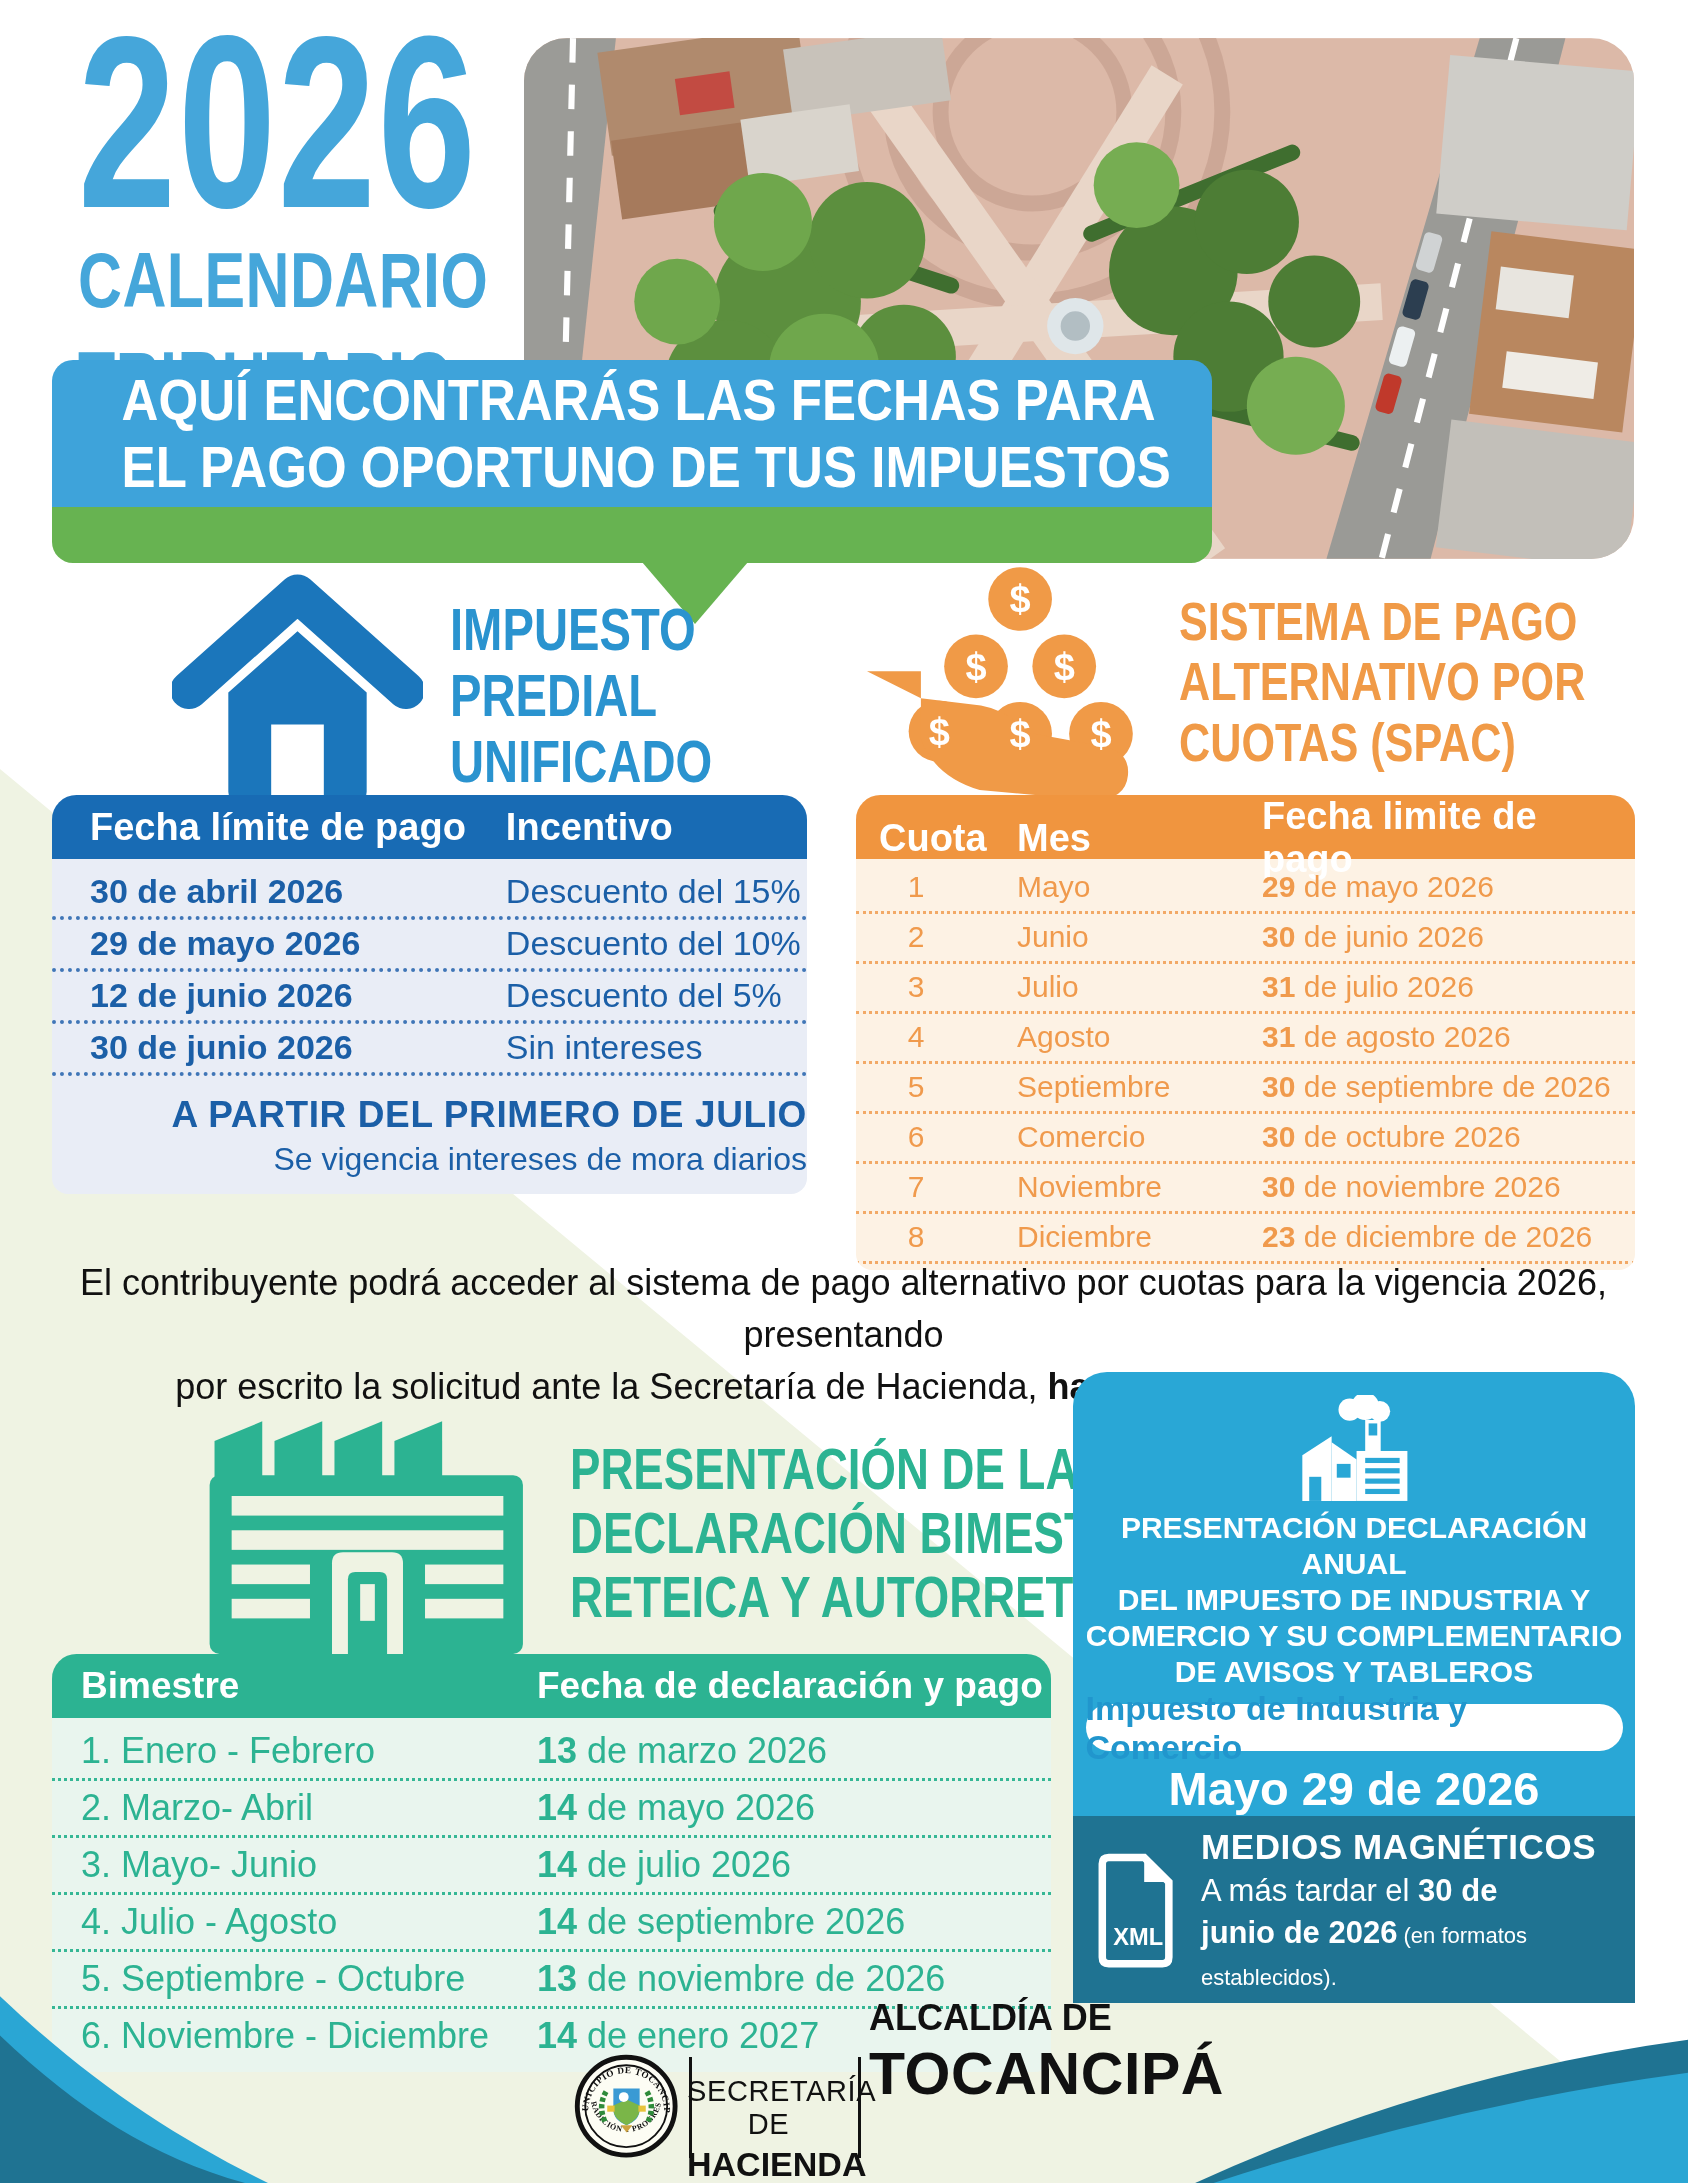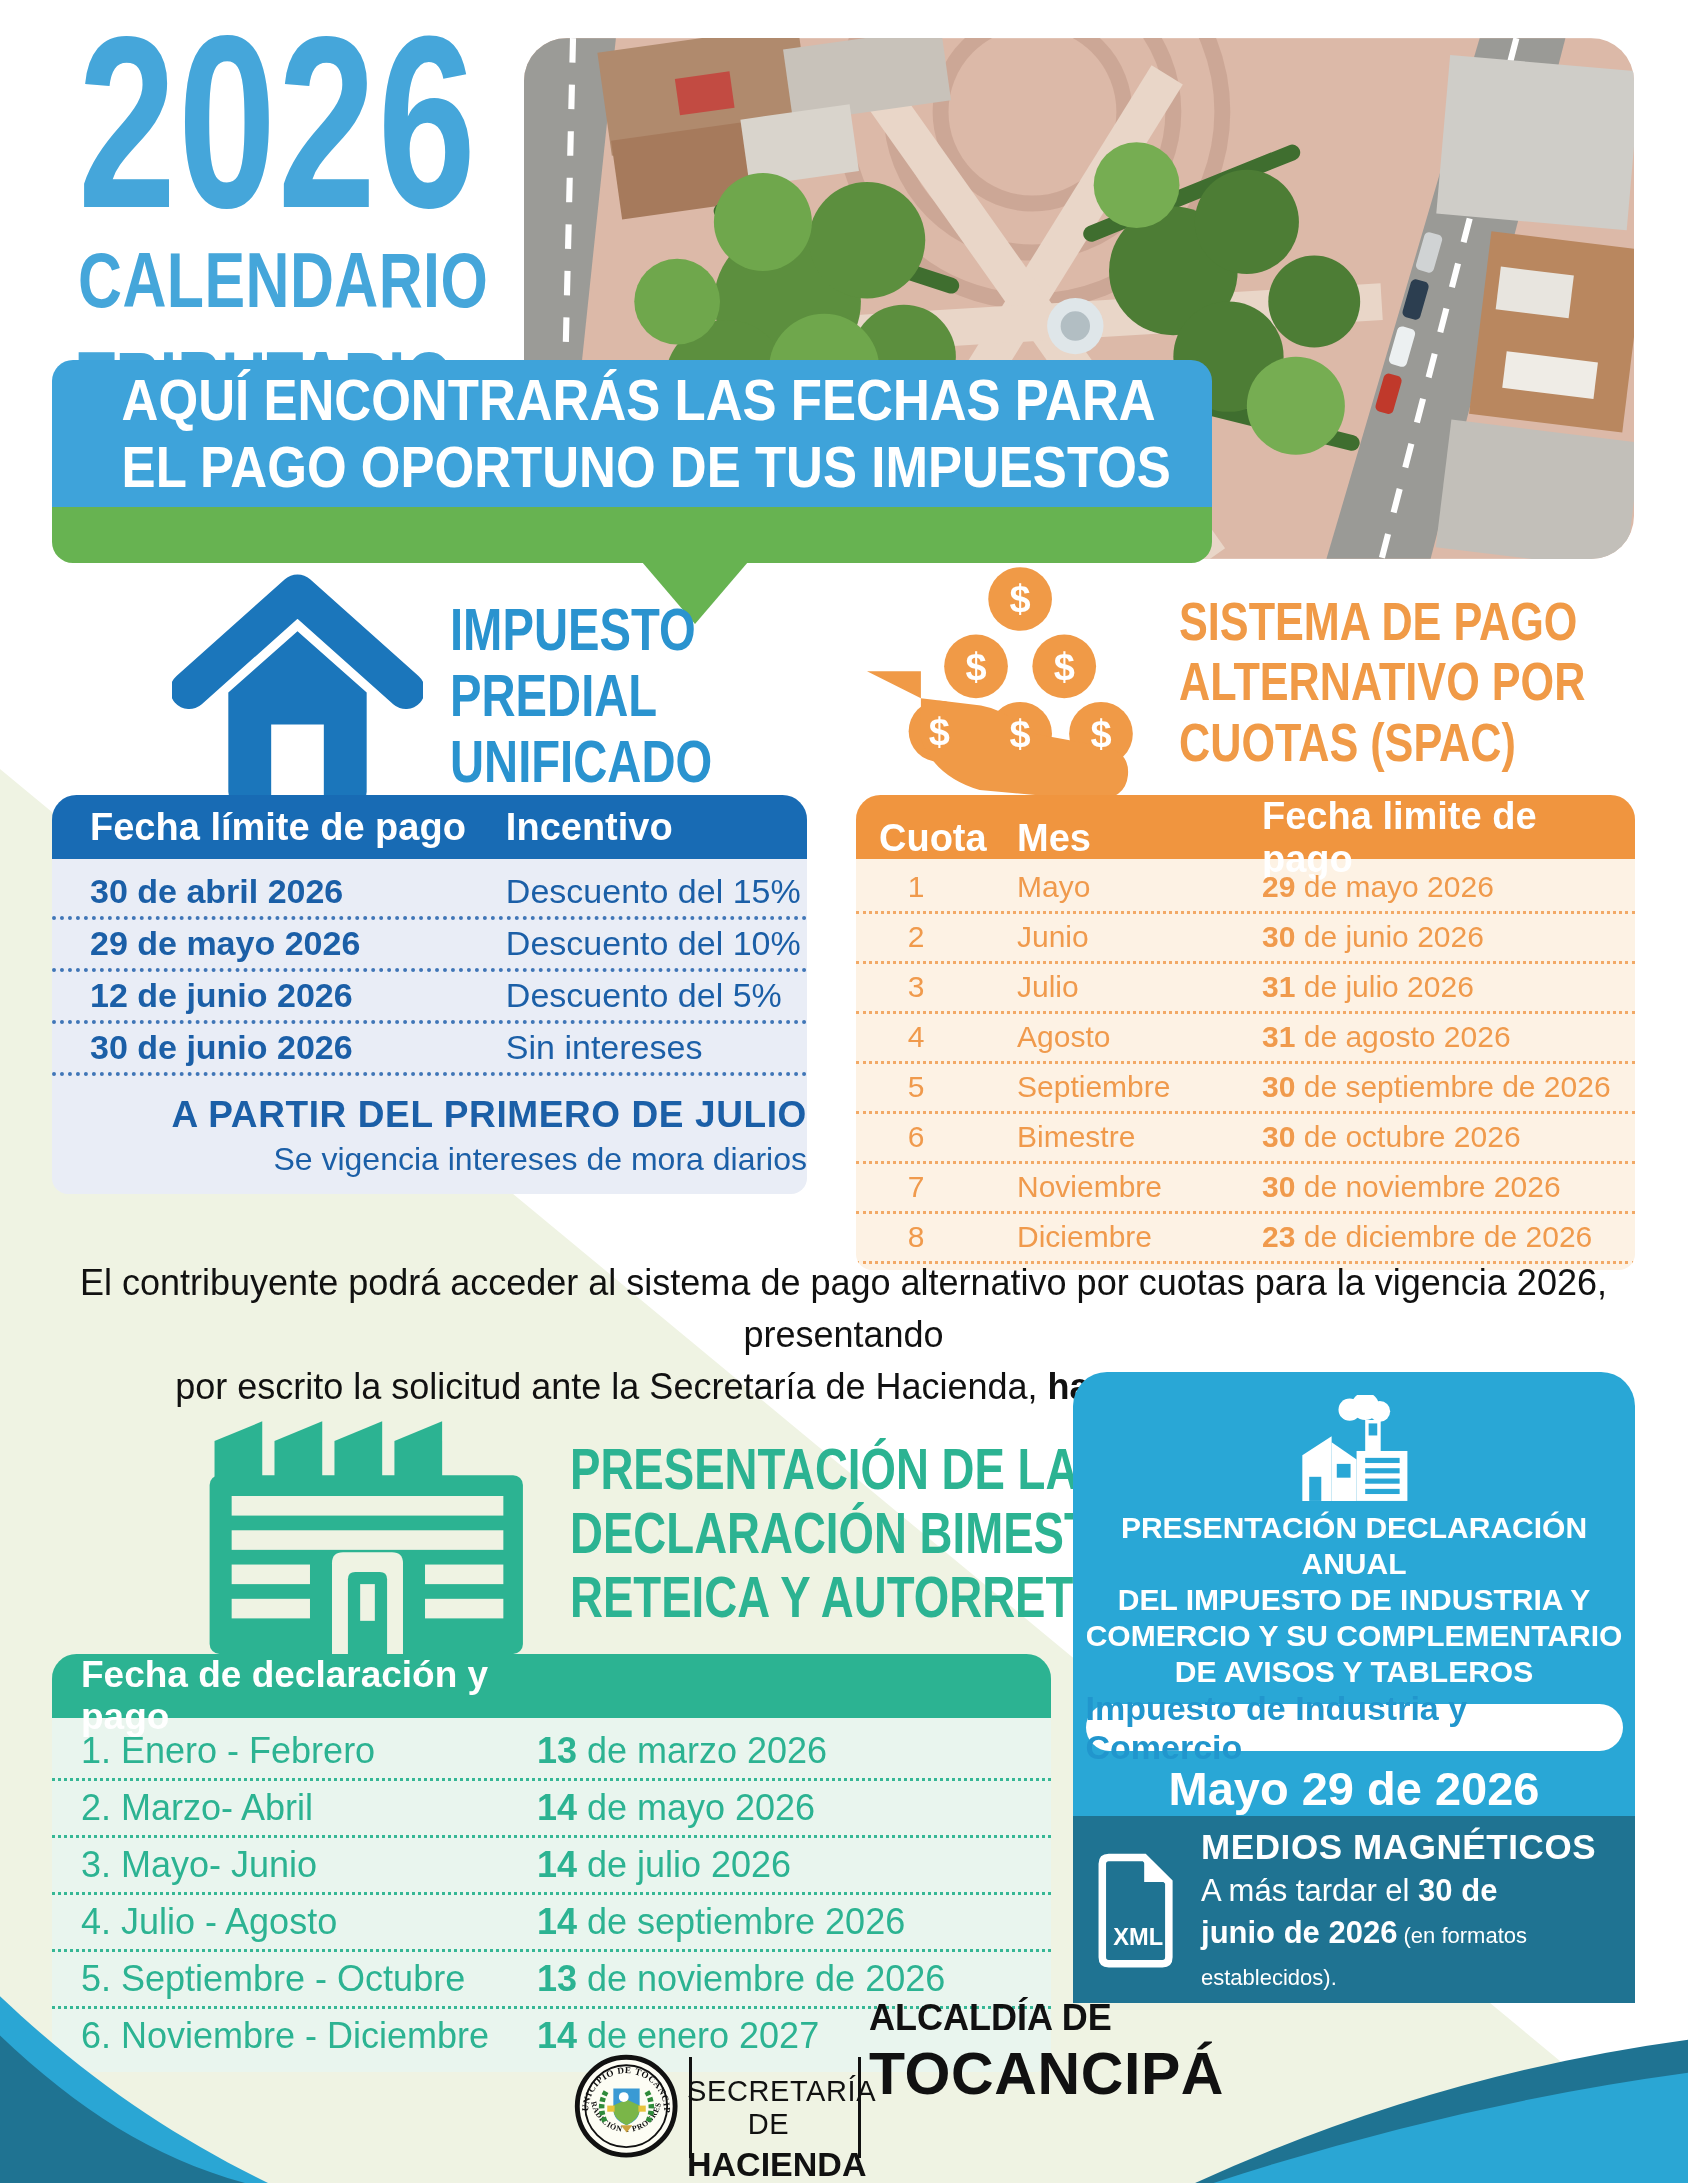--- a/index.html
+++ b/index.html
@@ -288,21 +288,21 @@
         <div>Agosto</div>
         <div><b>31</b> <span>de agosto 2026</span></div>
       </div>
       <div class="row">
         <div class="cuota">5</div>
         <div>Septiembre</div>
         <div><b>30</b> <span>de septiembre de 2026</span></div>
       </div>
       <div class="row">
         <div class="cuota">6</div>
-        <div>Bimestre</div>
+        <div>Comercio</div>
         <div><b>30</b> <span>de octubre 2026</span></div>
       </div>
       <div class="row">
         <div class="cuota">7</div>
         <div>Noviembre</div>
         <div><b>30</b> <span>de noviembre 2026</span></div>
       </div>
       <div class="row">
         <div class="cuota">8</div>
         <div>Diciembre</div>
@@ -338,20 +338,21 @@
   </svg>
 
   <div class="abs sec-head reteica-head">
     <div>PRESENTACIÓN DE LA</div>
     <div>DECLARACIÓN BIMESTRAL</div>
     <div>RETEICA Y AUTORRETENCIÓN</div>
   </div>
 
   <div class="abs tbl t-teal">
     <div class="thead">
+      <div>Bimestre</div>
       <div>Fecha de declaración y pago</div>
     </div>
     <div class="tbody">
       <div class="row">
         <div>1. Enero - Febrero</div>
         <div><b>13</b> <span>de marzo 2026</span></div>
       </div>
       <div class="row">
         <div>2. Marzo- Abril</div>
         <div><b>14</b> <span>de mayo 2026</span></div>

